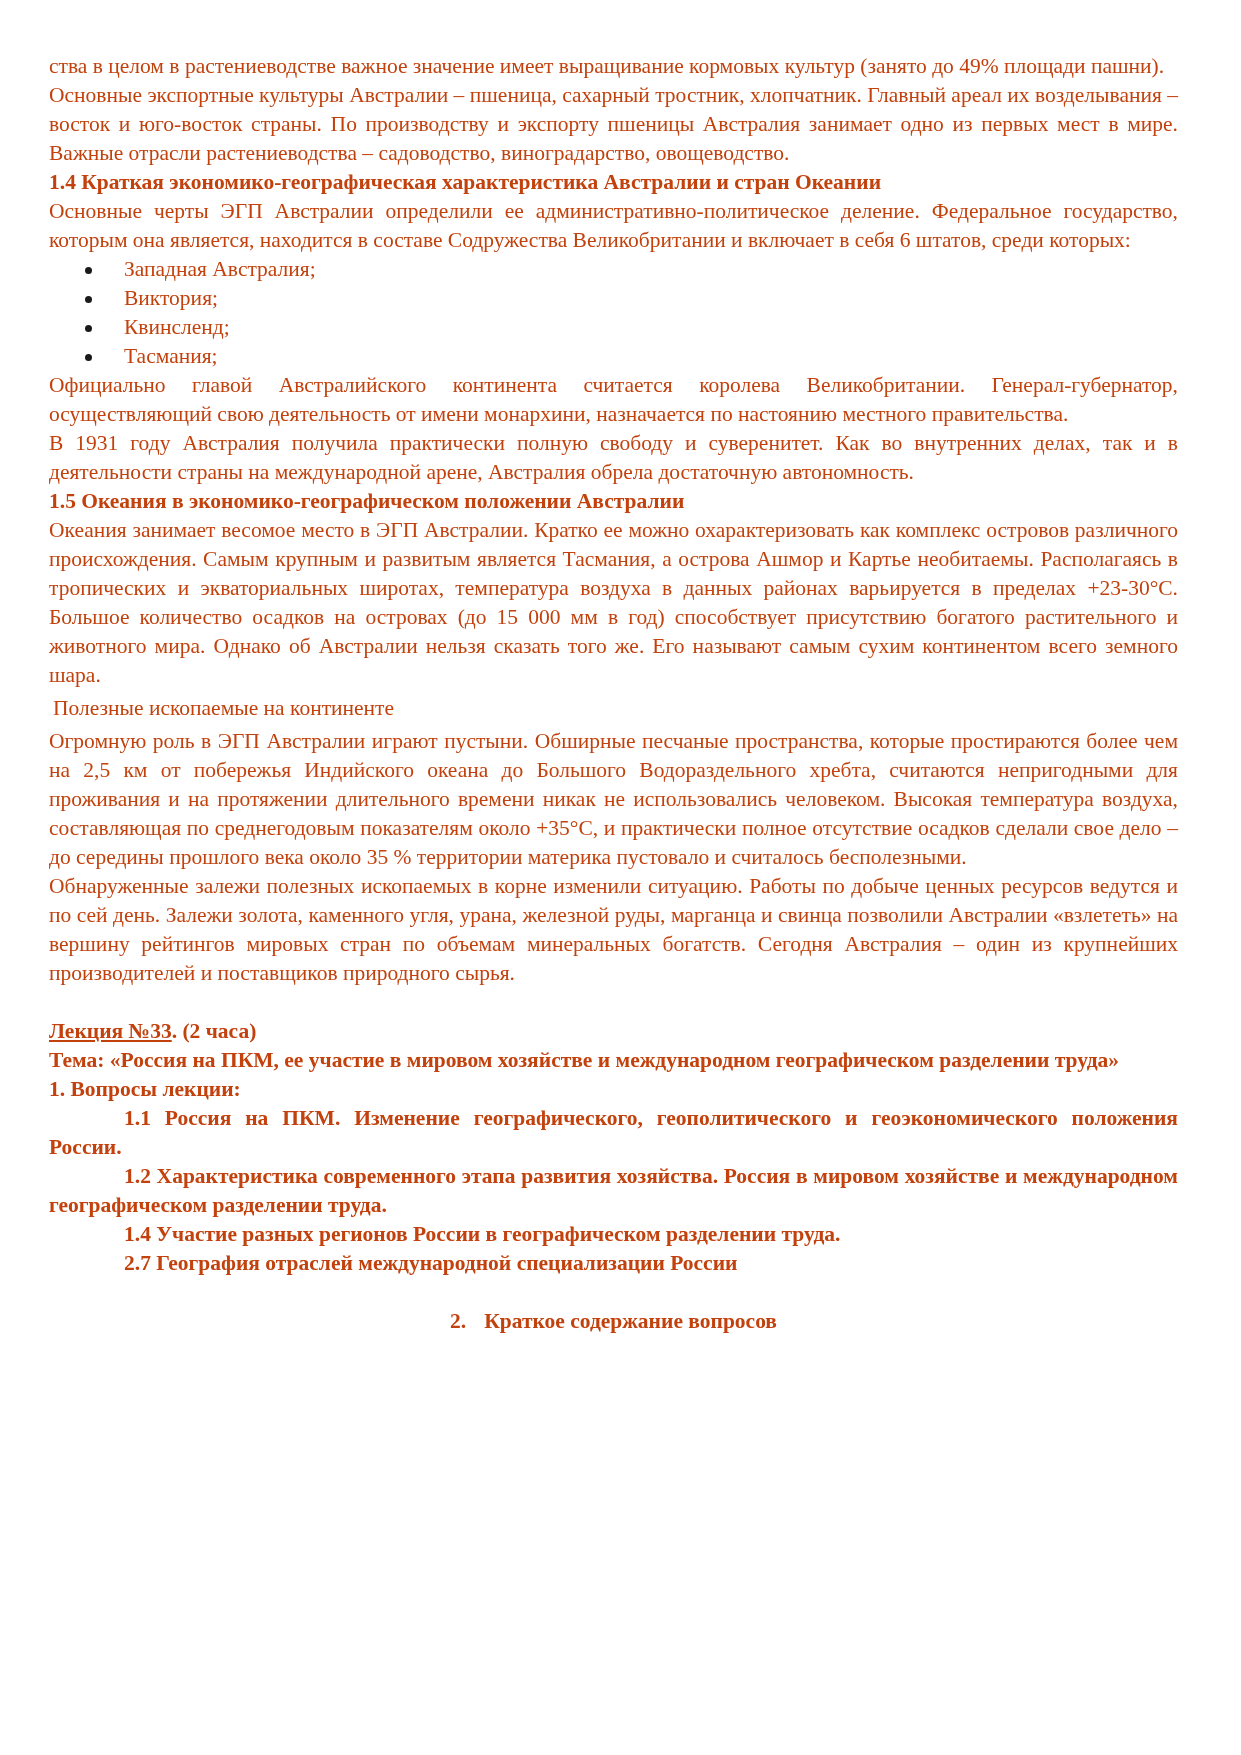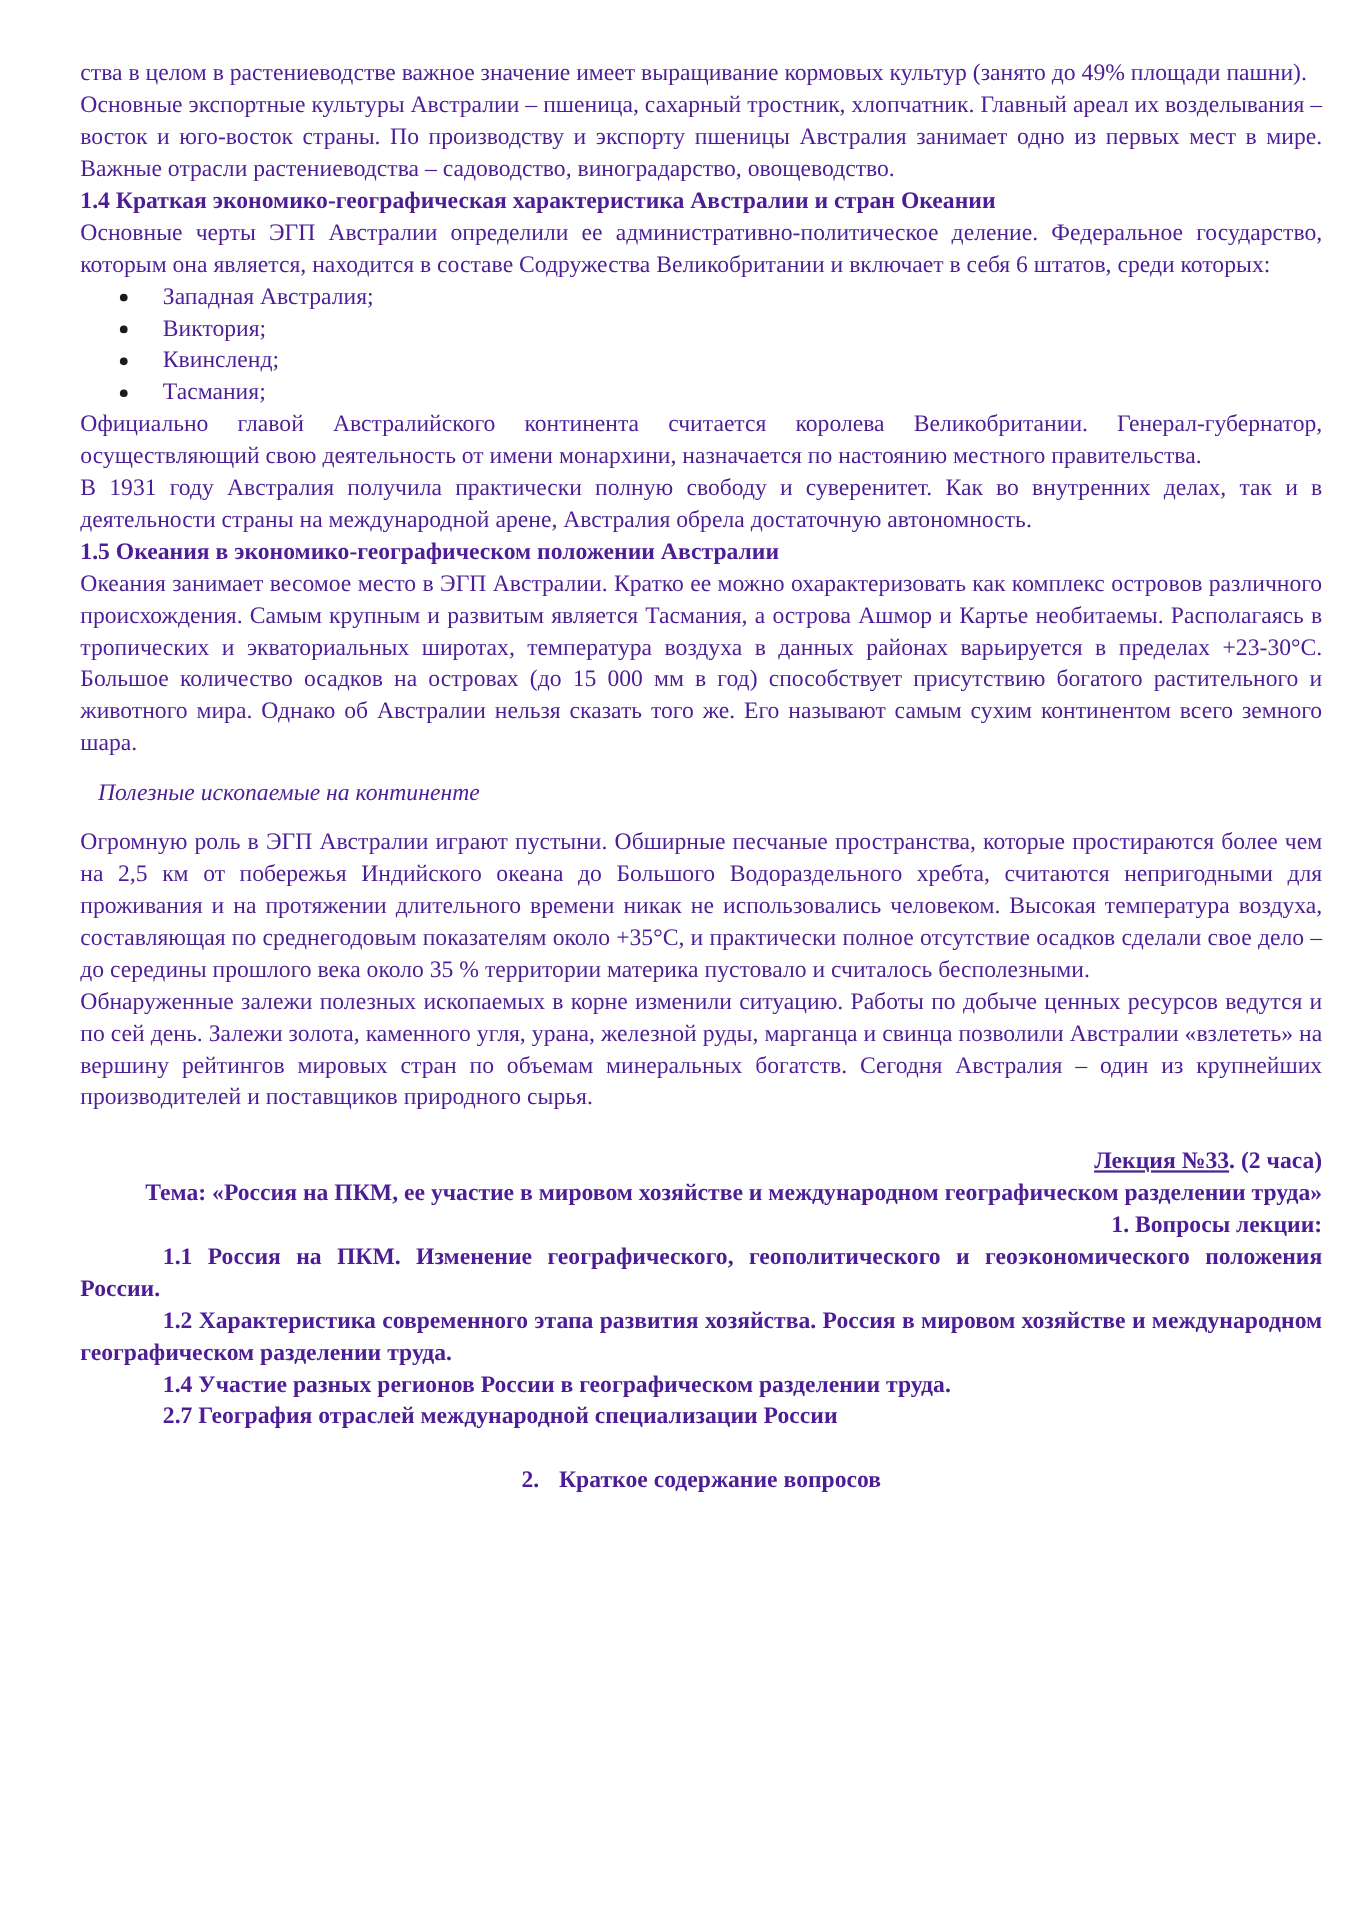--- a/index.html
+++ b/index.html
@@ -1,31 +1,31 @@
 <!DOCTYPE html>
 <html><head>
   <meta charset="utf-8">
   <style>
     html, body { margin: 0; padding: 0; background: #ffffff; }
     body { width: 1241px; height: 1755px; position: relative; overflow: hidden; }
     .page {
-      position: absolute; left: 73px; top: 52px; width: 1129px;
+      position: absolute; left: 49px; top: 52px; width: 1129px;
       font-family: "Liberation Serif", serif;
-      font-size: 21.5px; line-height: 29px; color: #4c1d95;
+      font-size: 21.5px; line-height: 29px; color: #c2410c;
     }
     .p { margin: 0; text-align: justify; text-align-last: left; }
     .h { margin: 0; font-weight: bold; }
-    .i { margin: 16px; font-style: italic; }
+    .i { margin: 4px; }
     ul.bullets { margin: 0; padding: 0; list-style: none; }
     ul.bullets li { position: relative; padding-left: 75px; margin: 0; }
     ul.bullets li .dot {
       position: absolute; left: 36px; top: 12px; width: 7px; height: 7px;
       border-radius: 50%; background: #1a1a1a;
     }
-    .center { text-align: right; margin: 0; font-weight: bold; }
+    .center { text-align: left; margin: 0; font-weight: bold; }
     .u { text-decoration: underline; }
     .spacer { height: 29px; }
     .q { margin: 0; text-align: justify; text-indent: 75px; font-weight: bold; }
     .q-last { text-align-last: left; }
     .sec2 { text-align: center; font-weight: bold; margin: 0; padding-left: 0; }
     .sec2 .num { margin-right: 18px; }
   </style>
 </head>
 <body>
 

